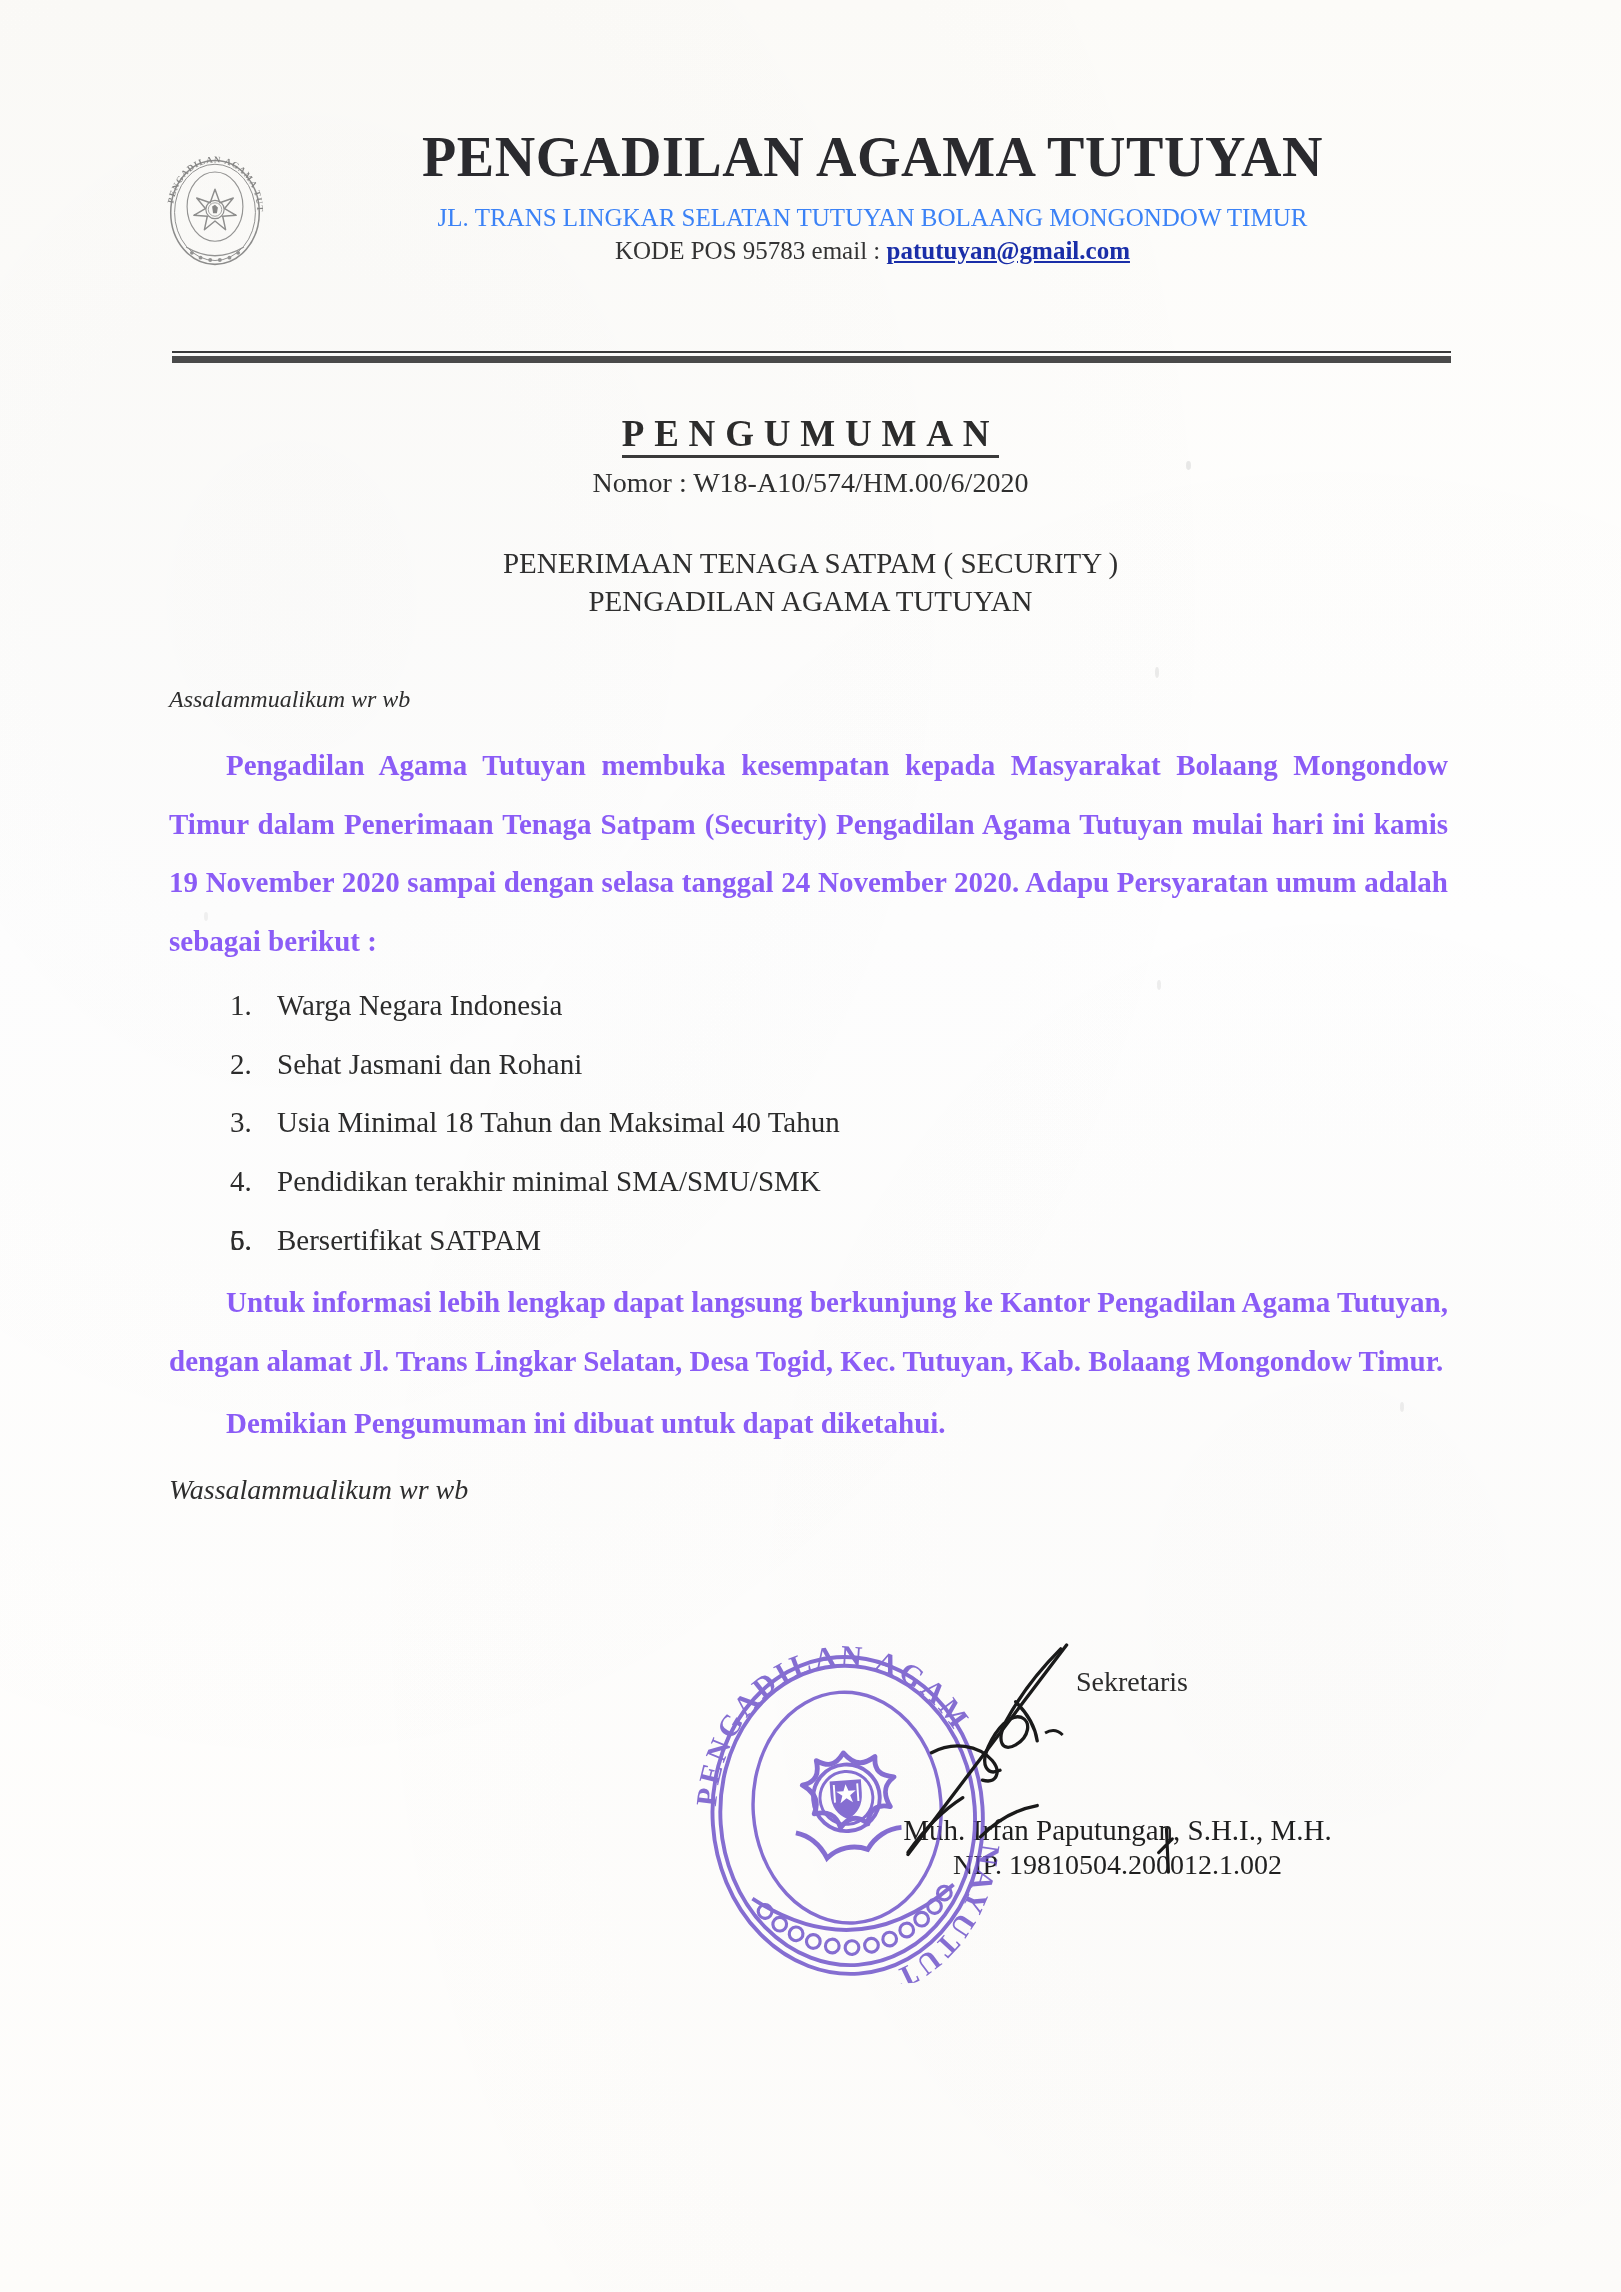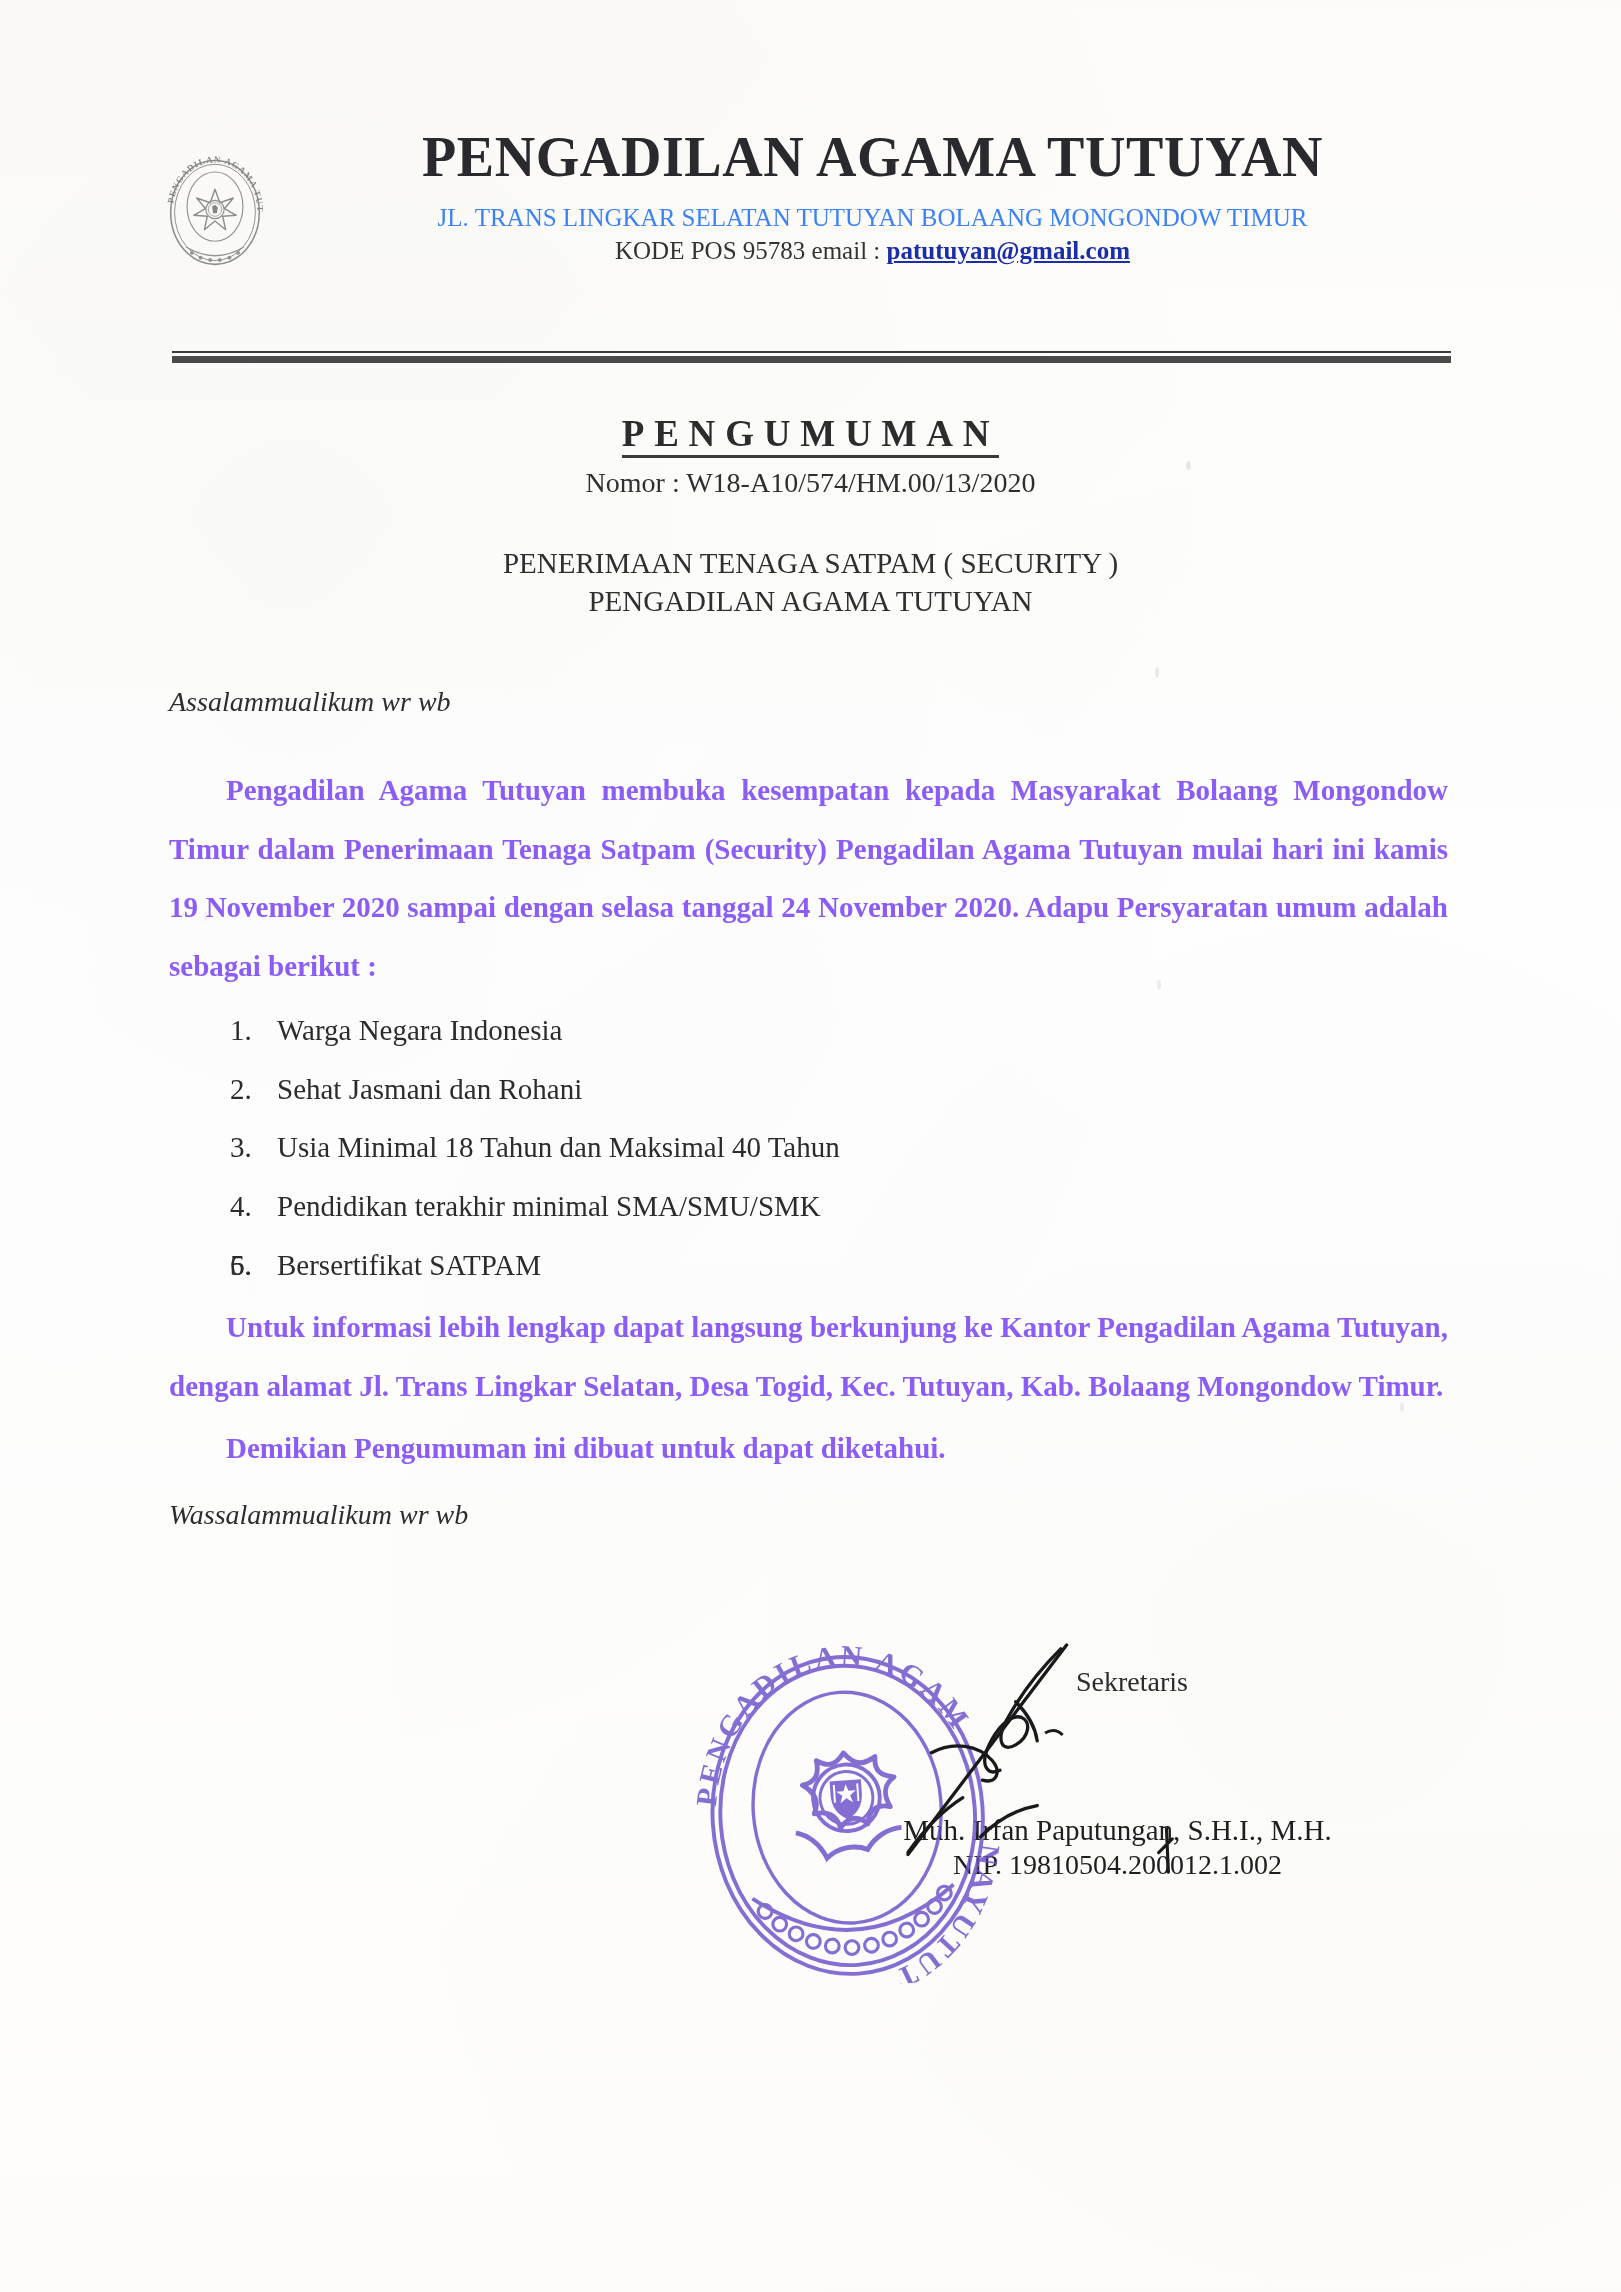--- a/index.html
+++ b/index.html
@@ -136,23 +136,23 @@
 
   
   .body-block {
     position: absolute;
     left: 169px;
     top: 686px;
     width: 1279px;
   }
   .salam {
     font-style: italic;
-    font-size: 28px;
+    font-size: 24px;
     color: #2e2e2e;
-    margin-bottom: 43px;
+    margin-bottom: 23px;
   }
   .para {
     font-size: 29px;
     line-height: 2.02;
     text-align: justify;
     text-indent: 57px;
     color: #8b5cf6;
     margin: 0 0 3.9px 0;
     font-weight: bold;
   }
@@ -293,21 +293,21 @@
       </div>
     </div>
 
     <div class="rule">
       <div class="rule-thin"></div>
       <div class="rule-thick"></div>
     </div>
 
     <div class="doc-title-block">
       <div class="doc-title">PENGUMUMAN</div>
-      <div class="doc-nomor">Nomor : W18-A10/574/HM.00/13/2020</div>
+      <div class="doc-nomor">Nomor : W18-A10/574/HM.00/6/2020</div>
     </div>
 
     <div class="subject-block">
       <div class="subject-line">PENERIMAAN TENAGA SATPAM ( SECURITY )</div>
       <div class="subject-line">PENGADILAN AGAMA TUTUYAN</div>
     </div>
 
     <div class="body-block">
 
       <div class="salam">Assalammualikum wr wb</div>

